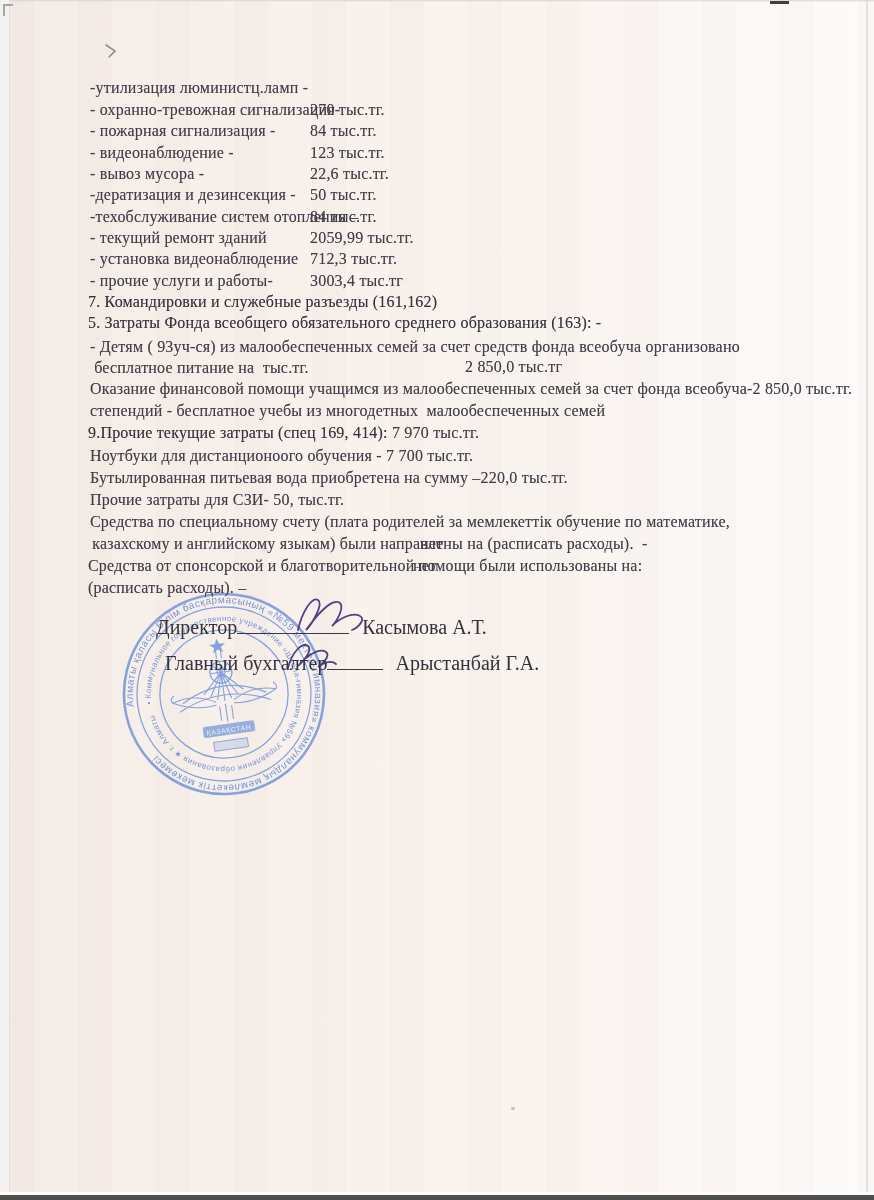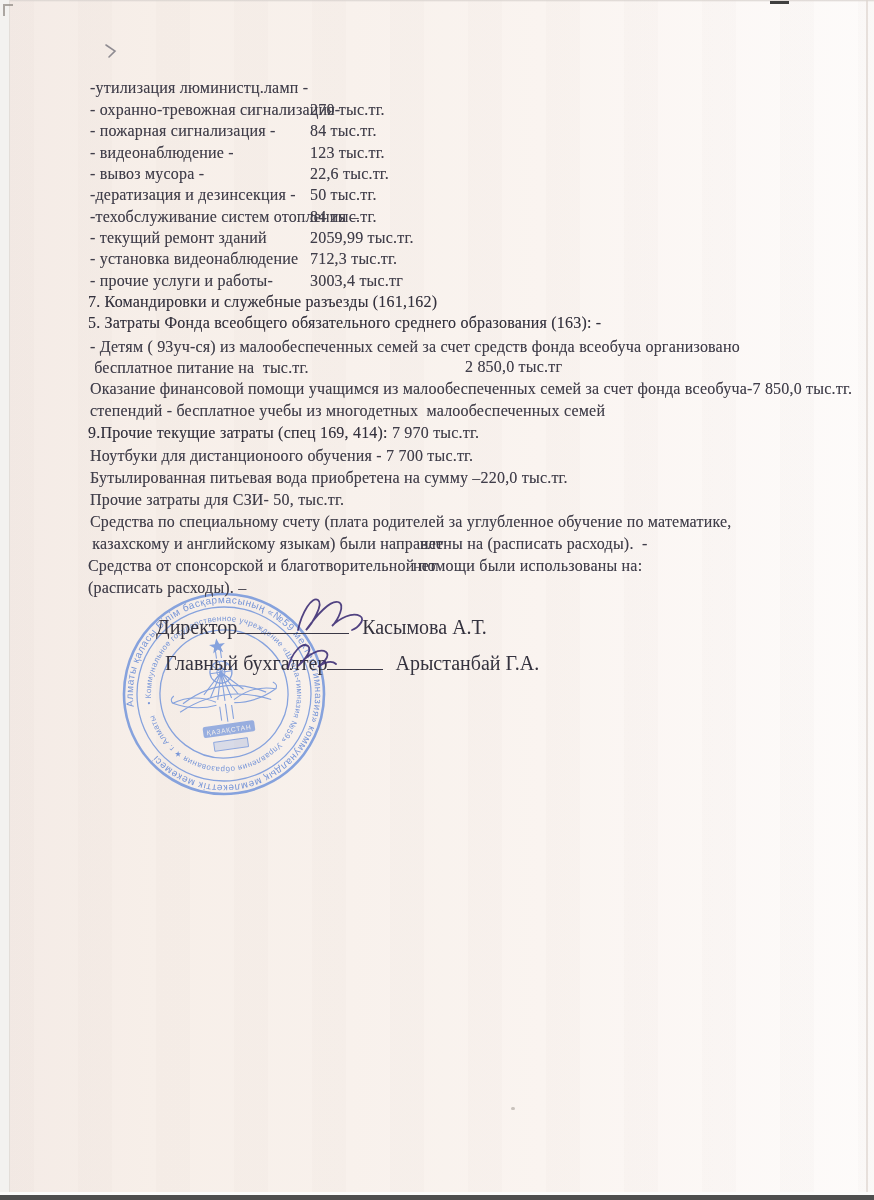--- a/index.html
+++ b/index.html
@@ -105,28 +105,28 @@
   <div class="line" style="top:207px"><span>-техобслуживание систем отопления –</span><span class="amt">84 тыс.тг.</span></div>
   <div class="line" style="top:228px"><span>- текущий ремонт зданий</span><span class="amt">2059,99 тыс.тг.</span></div>
   <div class="line" style="top:249px"><span>- установка видеонаблюдение</span><span class="amt">712,3 тыс.тг.</span></div>
   <div class="line" style="top:271px"><span>- прочие услуги и работы-</span><span class="amt">3003,4 тыс.тг</span></div>
 
   <div class="line sec b" style="top:292px">7. Командировки и служебные разъезды (161,162)</div>
 
   <div class="line sec" style="top:313px"><span class="b">5. Затраты Фонда всеобщего обязательного среднего образования (163): -</span><span class="amt8">2 850,0 тыс.тг</span></div>
   <div class="line" style="top:337px">- Детям ( 93уч-ся) из малообеспеченных семей за счет средств фонда всеобуча организовано</div>
   <div class="line" style="top:358px"> бесплатное питание на  тыс.тг.</div>
-  <div class="line" style="top:379px">Оказание финансовой помощи учащимся из малообеспеченных семей за счет фонда всеобуча-7 850,0 тыс.тг.</div>
+  <div class="line" style="top:379px">Оказание финансовой помощи учащимся из малообеспеченных семей за счет фонда всеобуча-2 850,0 тыс.тг.</div>
   <div class="line" style="top:401px">степендий - бесплатное учебы из многодетных  малообеспеченных семей</div>
 
   <div class="line sec" style="top:423px"><span class="b">9.Прочие текущие затраты (спец 169, 414):</span><span> 7 970 тыс.тг.</span></div>
   <div class="line" style="top:446px">Ноутбуки для дистанционоого обучения - 7 700 тыс.тг.</div>
   <div class="line" style="top:468px">Бутылированная питьевая вода приобретена на сумму –220,0 тыс.тг.</div>
   <div class="line" style="top:490px">Прочие затраты для СЗИ- 50, тыс.тг.</div>
-  <div class="line" style="top:512px">Средства по специальному счету (плата родителей за углубленное обучение по математике,</div>
+  <div class="line" style="top:512px">Средства по специальному счету (плата родителей за мемлекеттік обучение по математике,</div>
   <div class="line sec" style="top:534px"><span> казахскому и английскому языкам) были направлены на (расписать расходы).  -</span><span class="net1">нет</span></div>
   <div class="line sec" style="top:556px"><span>Средства от спонсорской и благотворительной помощи были использованы на:</span><span class="net2">нет</span></div>
   <div class="line sec" style="top:578px">(расписать расходы). –</div>
 
   <div class="sig-row" style="left:156px; top:616px"><span class="b">Директор</span><span class="sig-underline" style="width:112px"></span><span class="b" style="padding-left:13px">Касымова А.Т.</span></div>
 
   <div class="sig-row" style="left:165px; top:652px"><span class="b">Главный бухгалтер</span><span class="sig-underline" style="width:56px"></span><span class="b" style="padding-left:12px">Арыстанбай Г.А.</span></div>
 </div>
 
 <div class="sig-layer">

